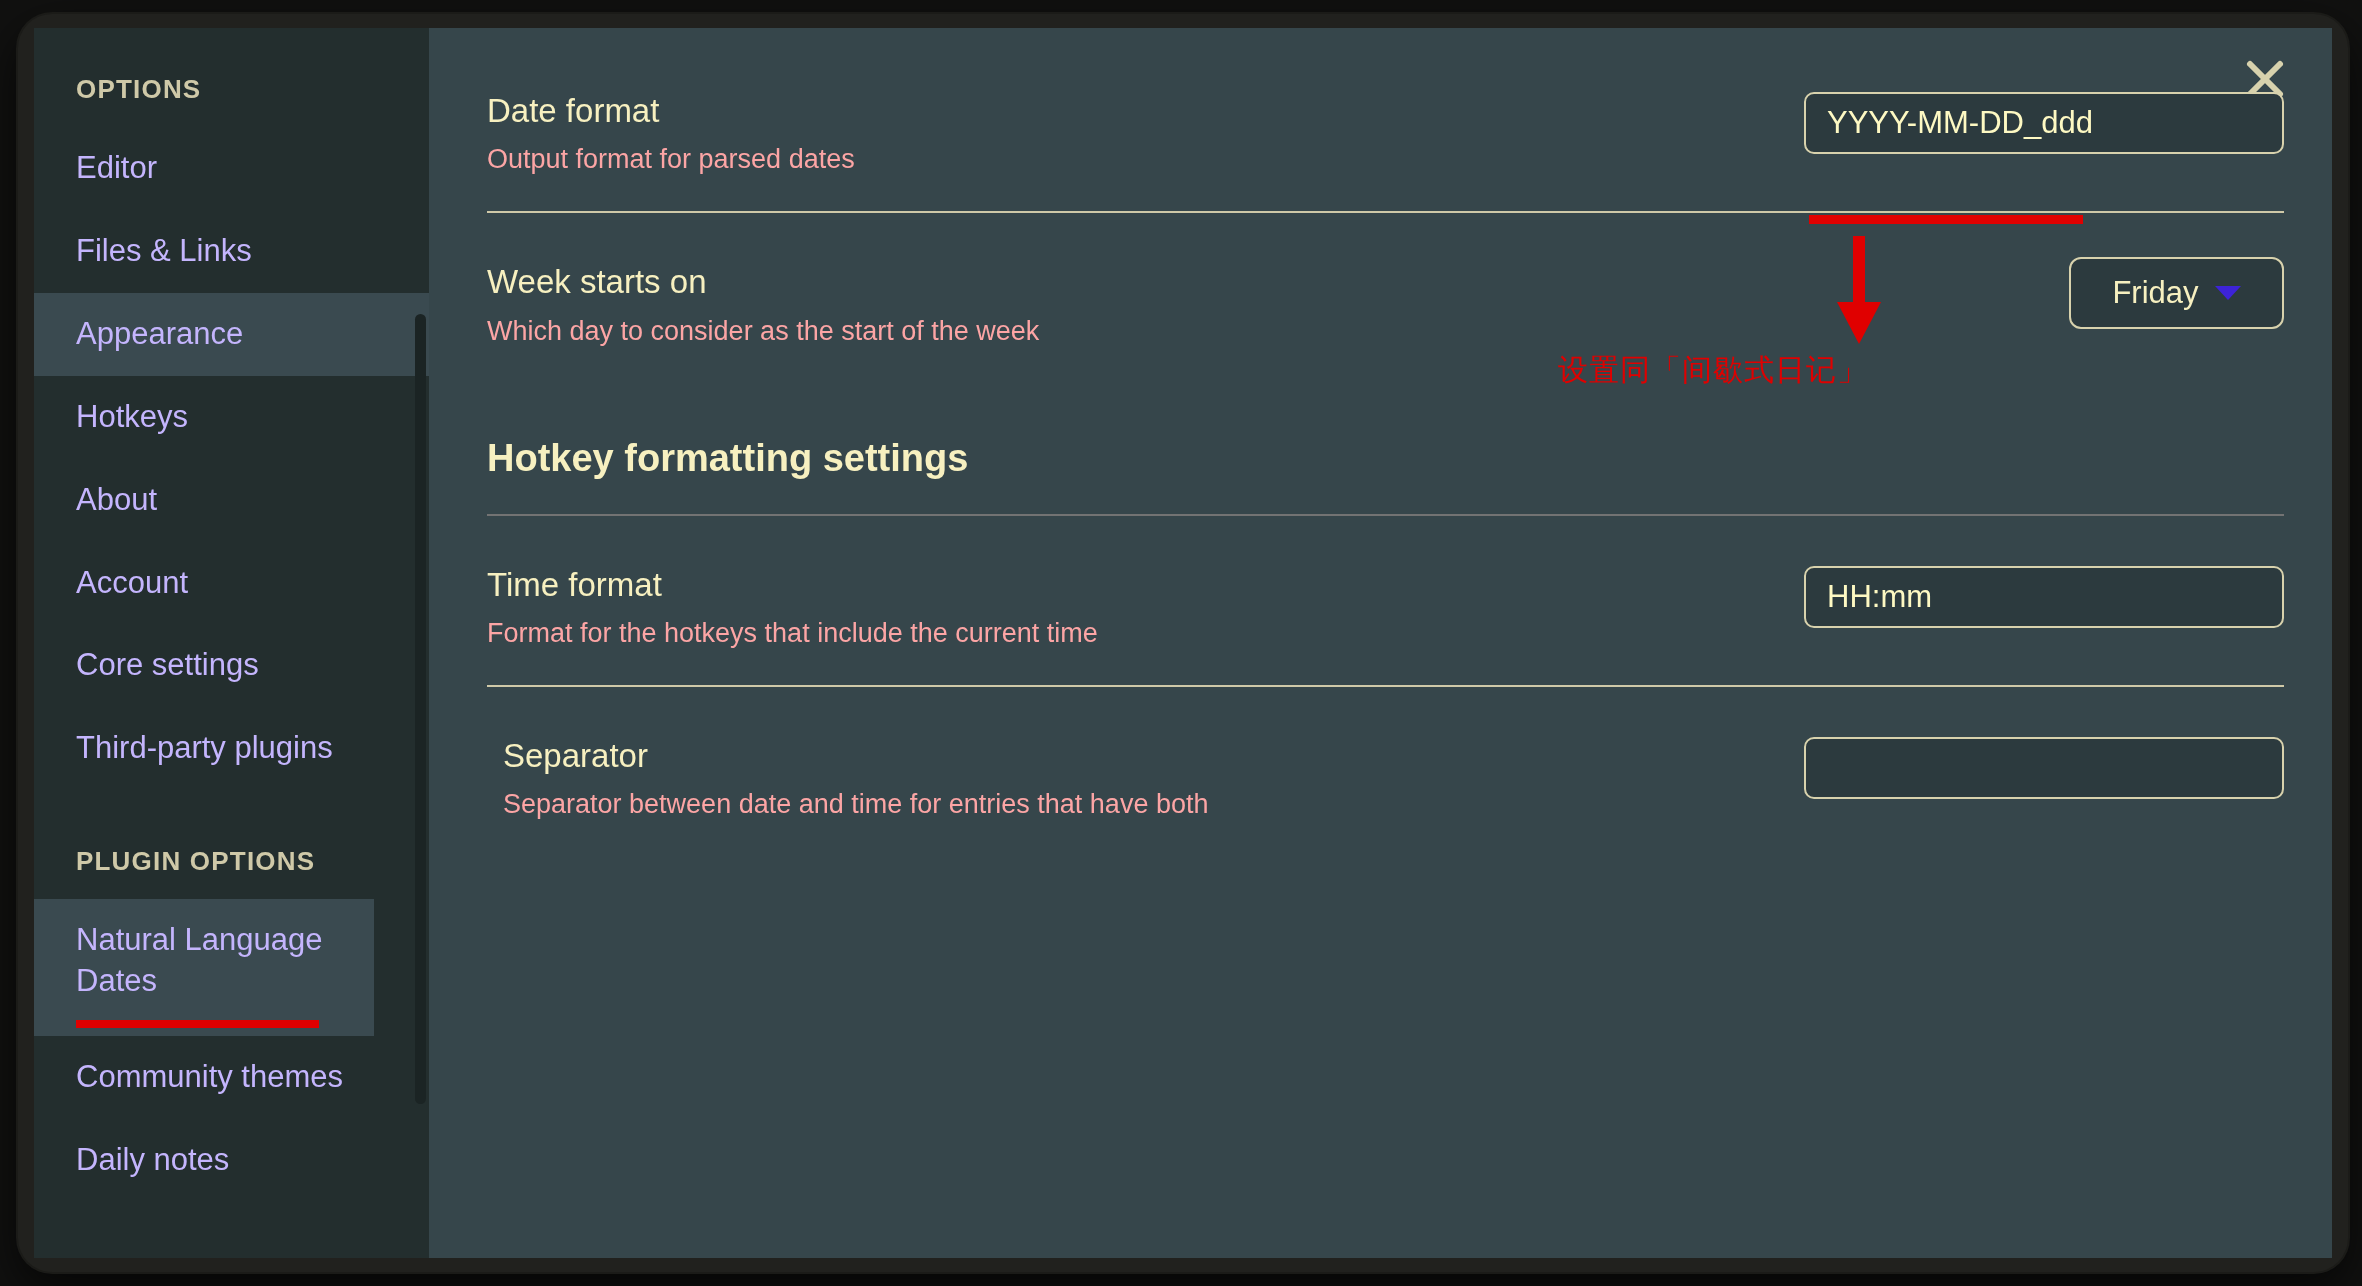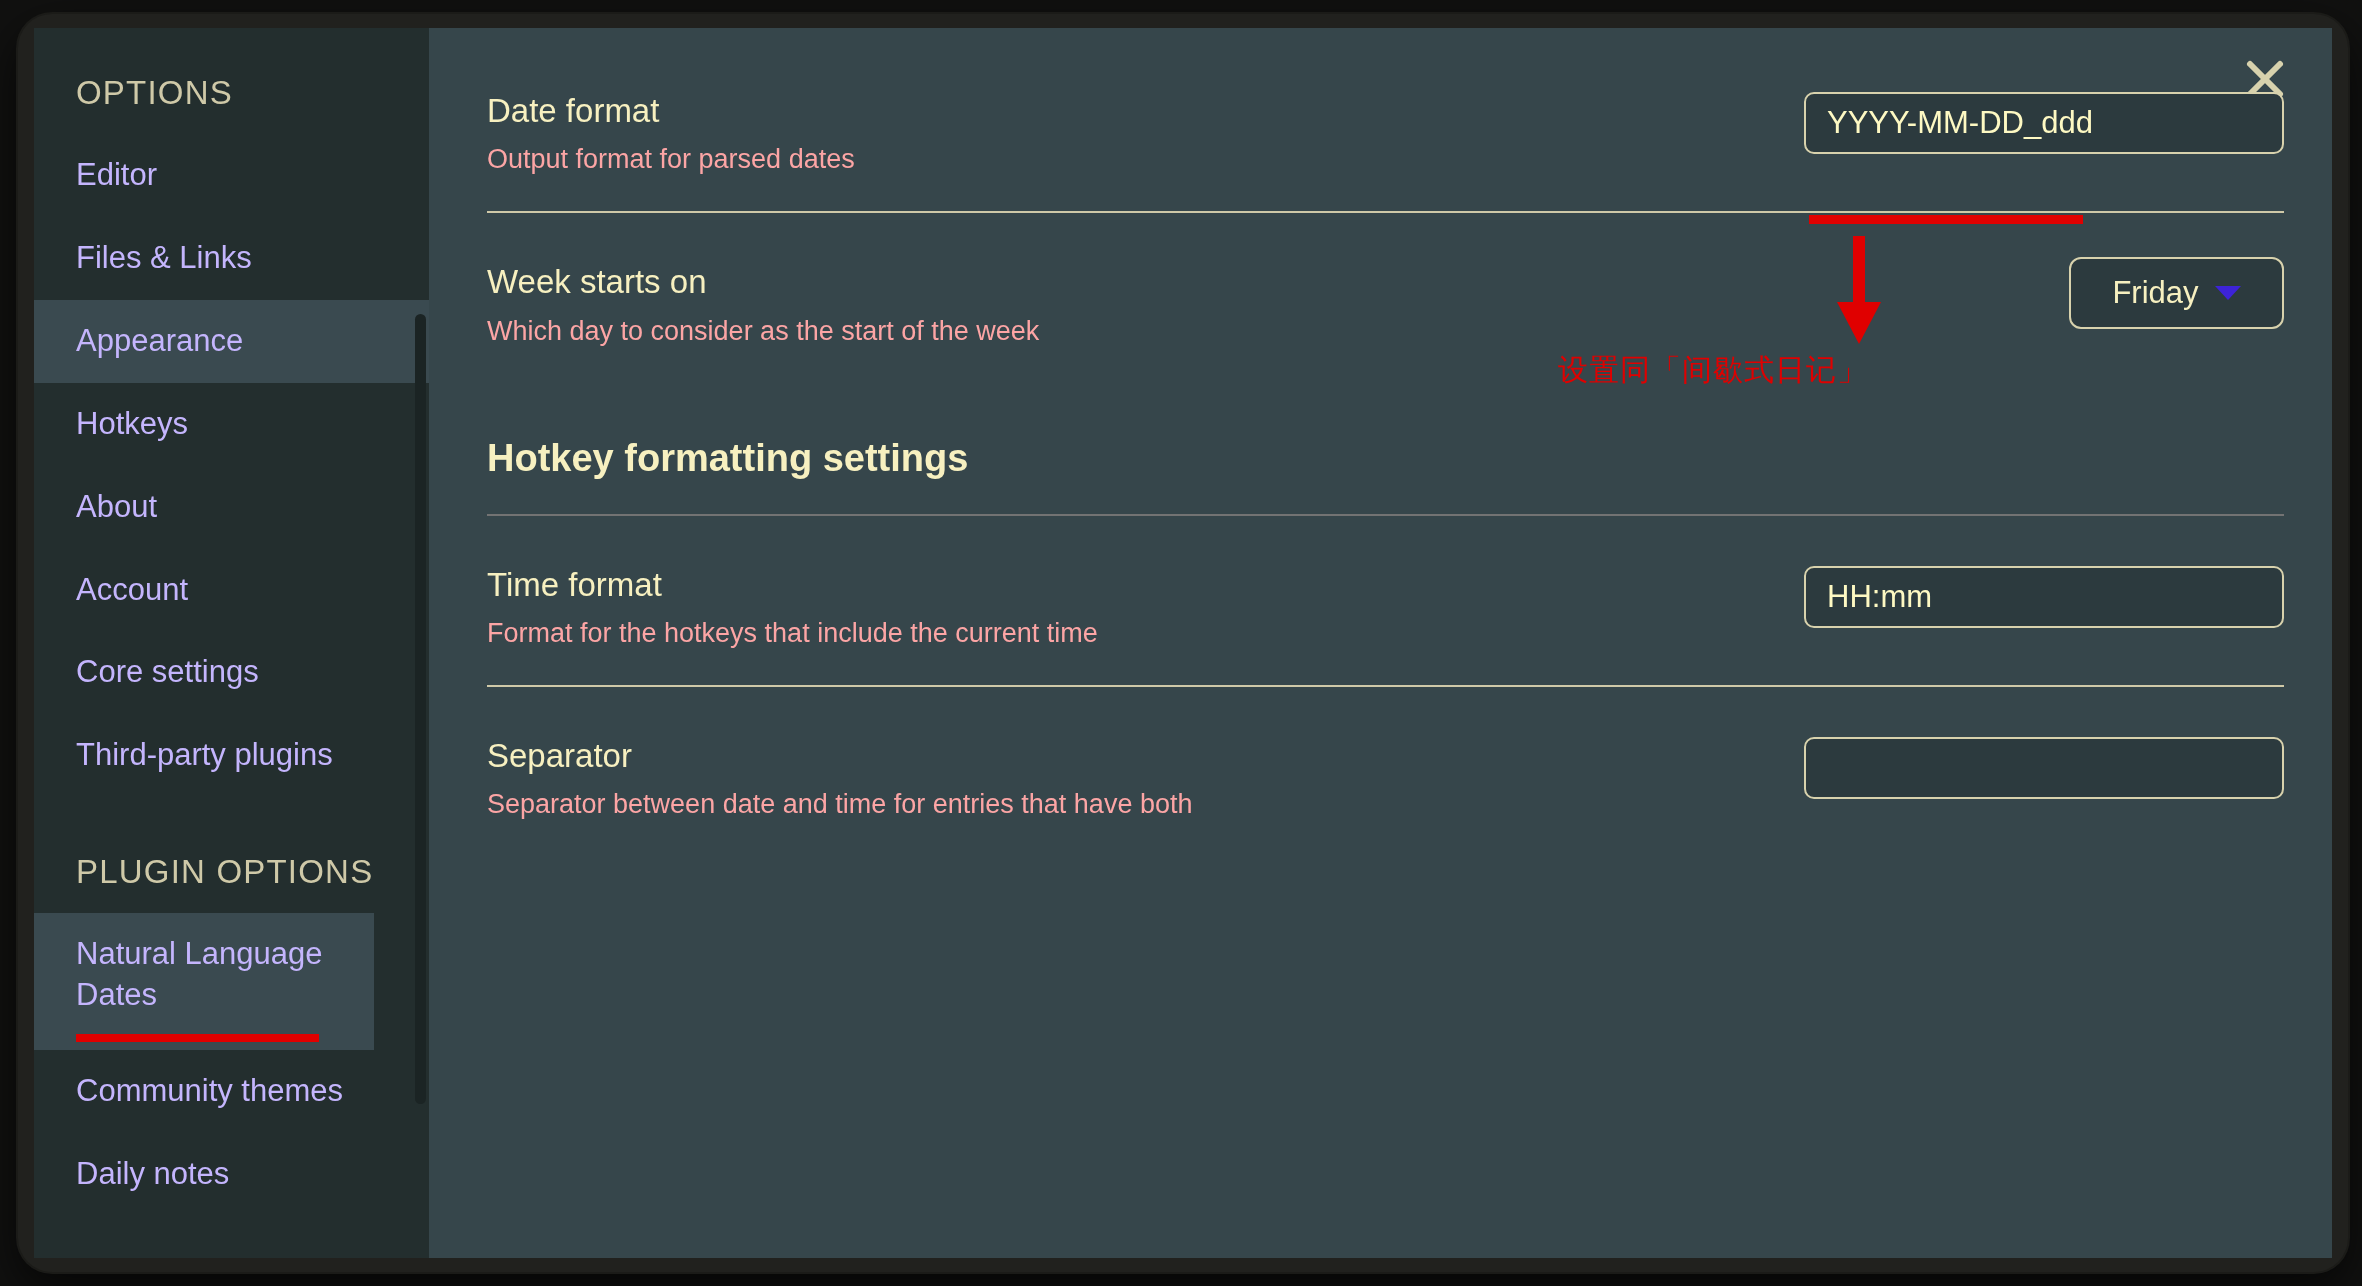--- a/index.html
+++ b/index.html
@@ -48,24 +48,24 @@
     position: relative;
     width: 395px;
     flex: 0 0 395px;
     background: #232e2e;
     padding-top: 20px;
     overflow: hidden;
   }
 
   .nav-section-title {
     color: #cfc9a8;
-    font-size: 33px;
+    font-size: 26px;
     letter-spacing: 1.2px;
     padding: 26px 0 22px 42px;
-    font-weight: 400;
+    font-weight: 700;
   }
 
   .nav-item {
     color: #c4b5fd;
     font-size: 31px;
     padding: 21px 0 21px 42px;
     line-height: 1.32;
     position: relative;
     cursor: pointer;
   }
@@ -297,21 +297,21 @@
         <div class="setting-row" style="padding-top:44px;">
           <div class="setting-info">
             <div class="setting-name">Time format</div>
             <div class="setting-desc">Format for the hotkeys that include the current time</div>
           </div>
           <div class="setting-control">
             <input class="text-input" type="text" value="HH:mm" style="">
           </div>
         </div>
 
-        <div class="setting-row no-border" style="padding-top:44px;">
+        <div class="setting-row no-border" style="padding-top:44px;margin-left:16px;">
           <div class="setting-info">
             <div class="setting-name">Separator</div>
             <div class="setting-desc">Separator between date and time for entries that have both</div>
           </div>
           <div class="setting-control">
             <input class="text-input" type="text" value="" style="">
           </div>
         </div>
 
       </main>

